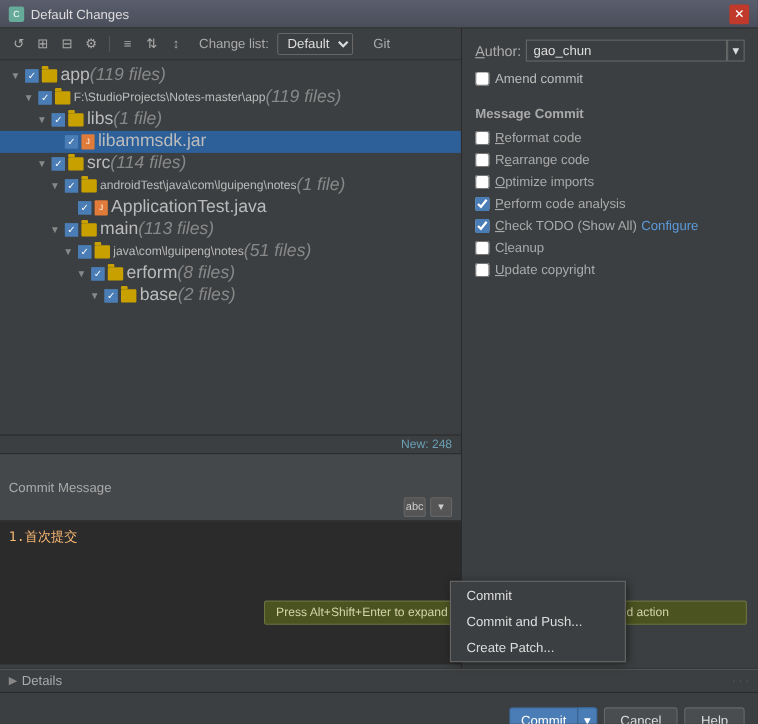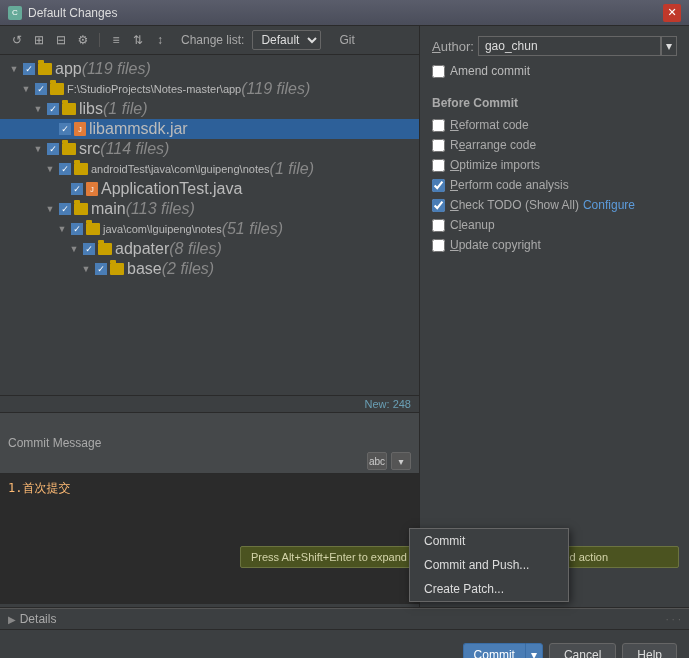--- a/index.html
+++ b/index.html
@@ -539,21 +539,21 @@
         <span class="tree-folder-icon"></span>
         <span class="tree-label" style="font-size:11px">java\com\lguipeng\notes </span>
         <span class="tree-label italic">(51 files)</span>
       </div>
 
       <div class="tree-item">
         <span class="tree-indent" style="width:64px"></span>
         <span class="tree-arrow">▼</span>
         <span class="tree-checkbox checked">✓</span>
         <span class="tree-folder-icon"></span>
-        <span class="tree-label">adpater </span>
+        <span class="tree-label">erform </span>
         <span class="tree-label italic">(8 files)</span>
       </div>
 
       <div class="tree-item">
         <span class="tree-indent" style="width:76px"></span>
         <span class="tree-arrow">▼</span>
         <span class="tree-checkbox checked">✓</span>
         <span class="tree-folder-icon"></span>
         <span class="tree-label">base </span>
         <span class="tree-label italic">(2 files)</span>
@@ -582,21 +582,21 @@
       <button class="author-dropdown">▾</button>
     </div>
 
     <div class="amend-row">
       <label class="checkbox-item">
         <input type="checkbox" style="">
         <span>Amend commit</span>
       </label>
     </div>
 
-    <div class="section-title">Before Commit</div>
+    <div class="section-title">Message Commit</div>
 
     <div class="checkbox-item">
       <input type="checkbox" style="">
       <label><u>R</u>eformat code</label>
     </div>
 
     <div class="checkbox-item">
       <input type="checkbox" style="">
       <label>R<u>e</u>arrange code</label>
     </div>

